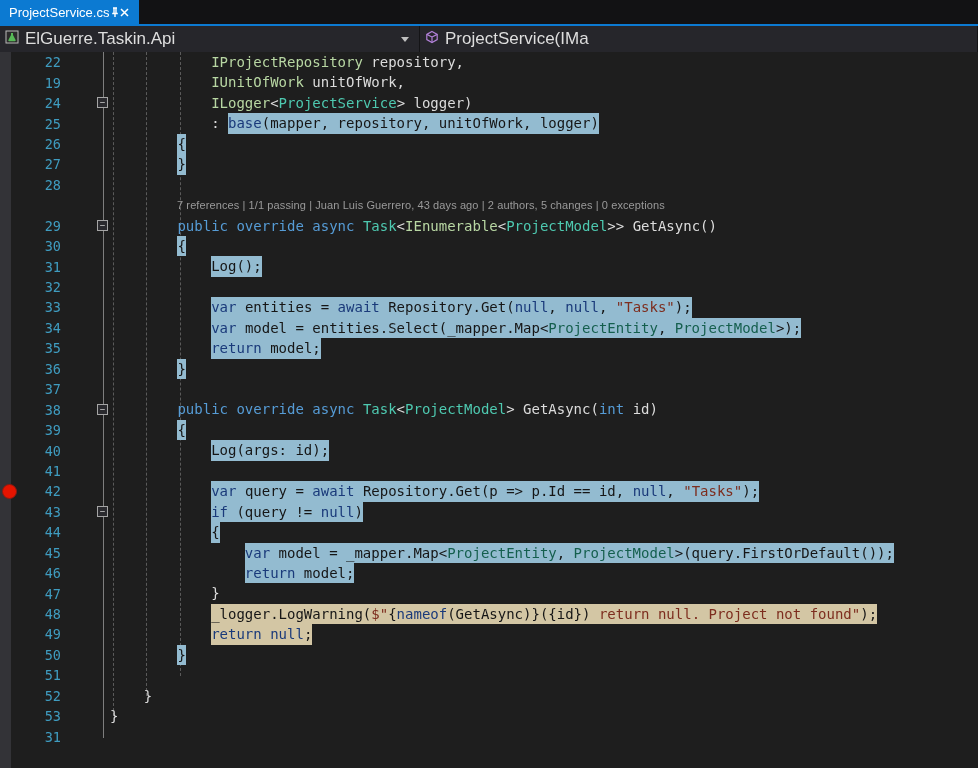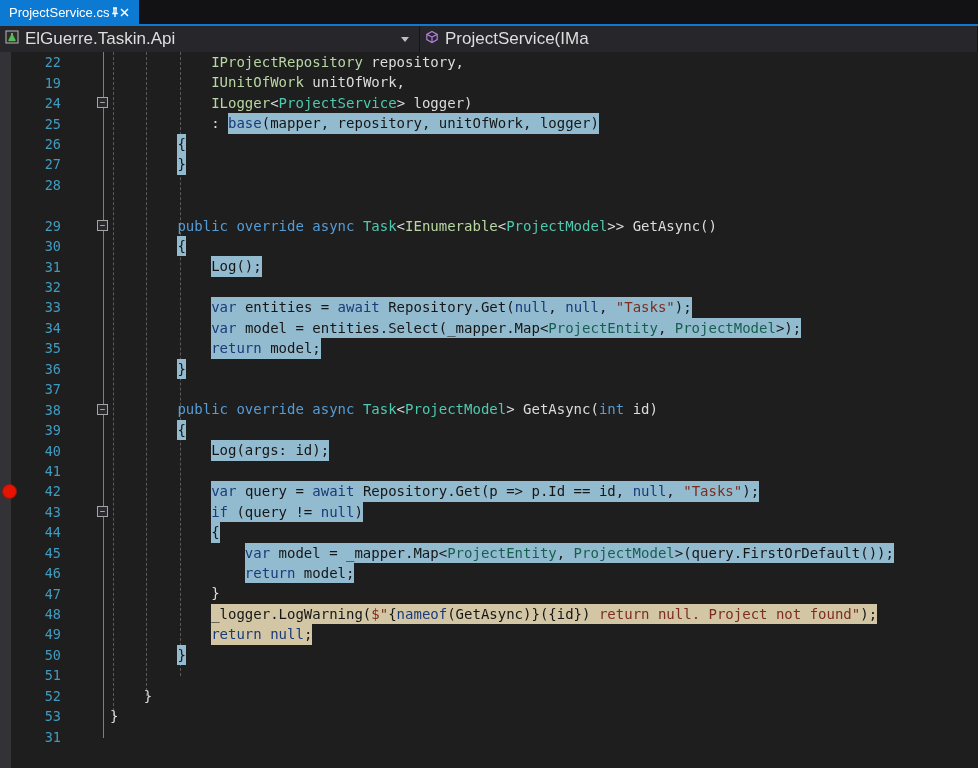--- a/index.html
+++ b/index.html
@@ -145,20 +145,21 @@
       <div class="row">
         <div class="glyph"></div>
         <div class="num">28</div>
         <div class="outline"></div>
         <div class="code"><span class="plain"></span><span class="hlwrap"></span></div>
       </div>
       <div class="row">
         <div class="glyph"></div>
         <div class="num"></div>
         <div class="outline"></div>
+        <div class="code lens" style="font-family: &quot;Liberation Sans&quot;, sans-serif;">7 references | 1/1 passing | Juan Luis Guerrero, 43 days ago | 2 authors, 5 changes | 0 exceptions</div>
       </div>
       <div class="row">
         <div class="glyph"></div>
         <div class="num">29</div>
         <div class="outline">
           <div class="fold">−</div>
         </div>
         <div class="code"><span class="plain">        </span><span class="hlwrap"><span class="kw">public override async </span><span class="type">Task</span><span class="plain">&lt;</span><span class="iface">IEnumerable</span><span class="plain">&lt;</span><span class="type">ProjectModel</span><span class="plain">&gt;&gt; GetAsync()</span></span></div>
       </div>
       <div class="row">

